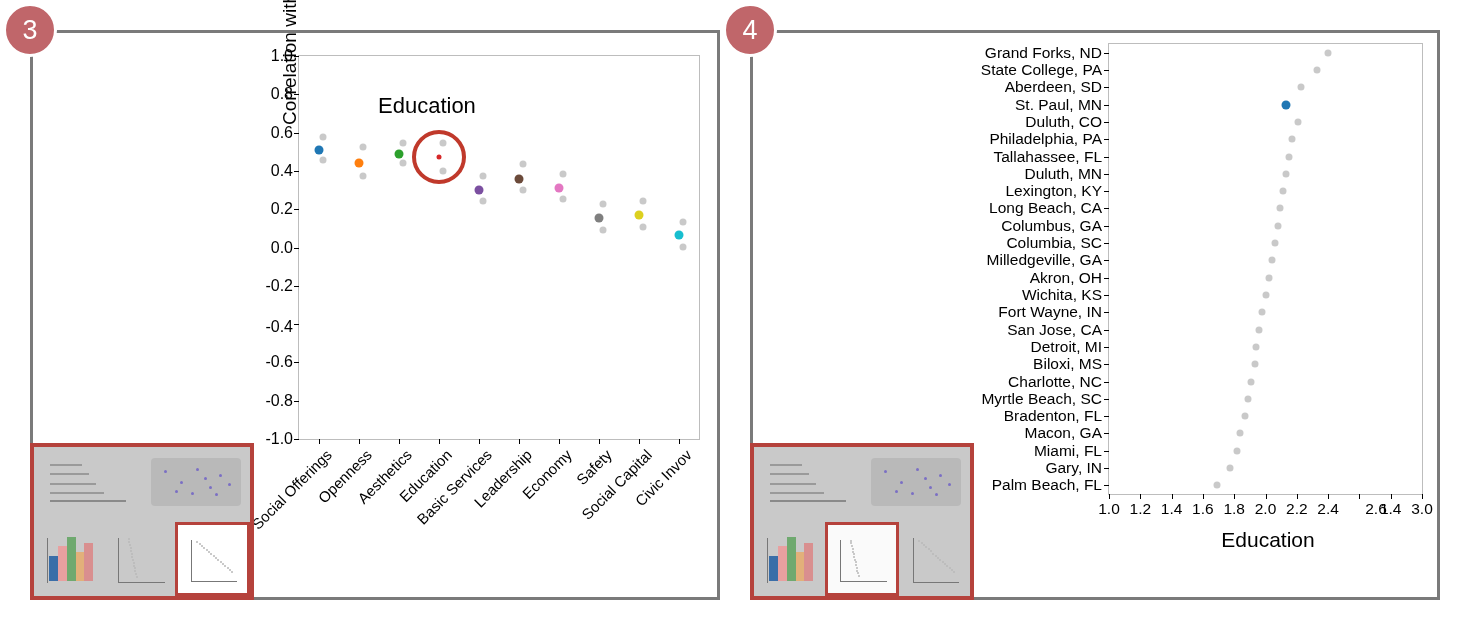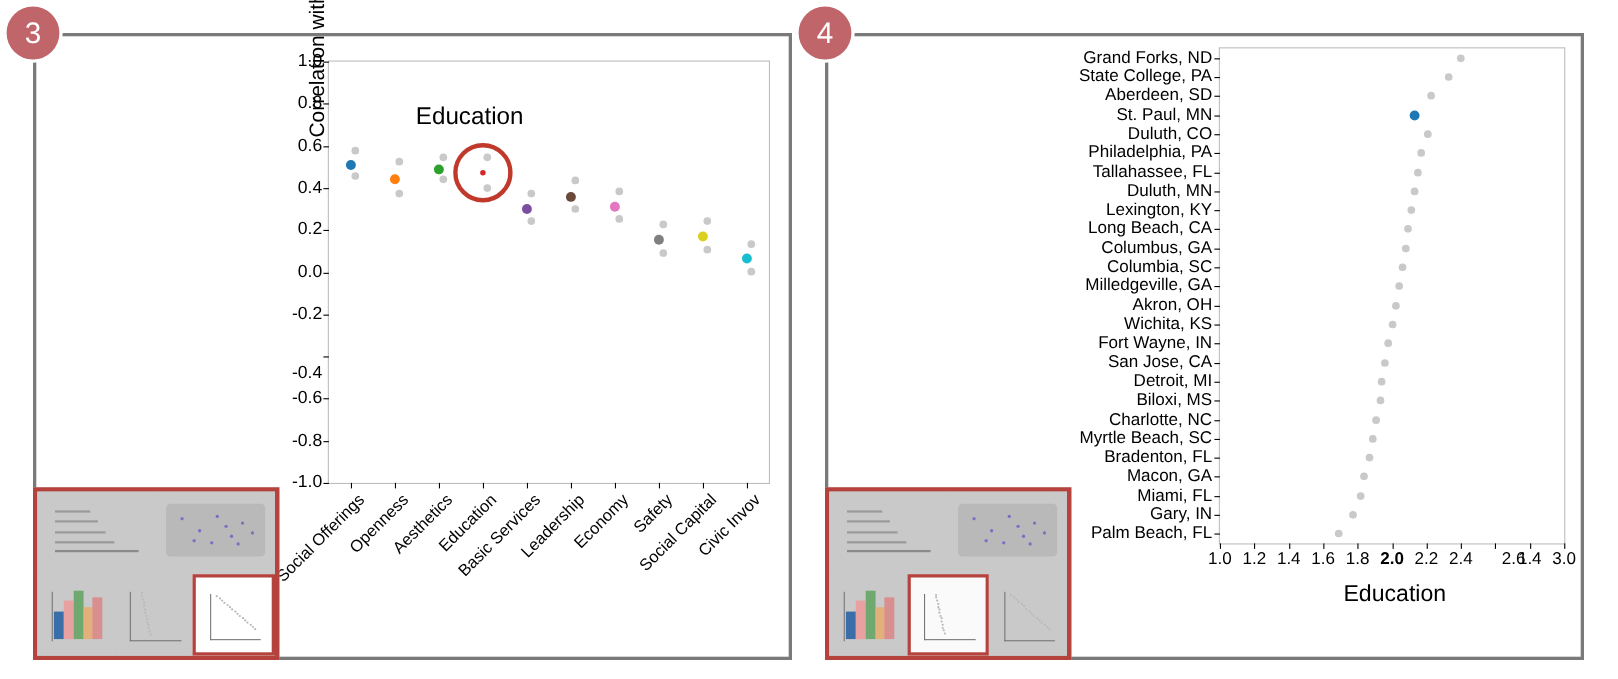--- a/index.html
+++ b/index.html
@@ -82,21 +82,21 @@
         <div class="c3-ytick" style="top: 76.6px;">0.6</div>
         <div class="c3-ytickmark" style="top: 76.6px;"></div>
         <div class="c3-ytick" style="top: 114.9px;">0.4</div>
         <div class="c3-ytickmark" style="top: 114.9px;"></div>
         <div class="c3-ytick" style="top: 153.2px;">0.2</div>
         <div class="c3-ytickmark" style="top: 153.2px;"></div>
         <div class="c3-ytick" style="top: 191.5px;">0.0</div>
         <div class="c3-ytickmark" style="top: 191.5px;"></div>
         <div class="c3-ytick" style="top: 229.8px;">-0.2</div>
         <div class="c3-ytickmark" style="top: 229.8px;"></div>
-        <div class="c3-ytick" style="top: 284px;">-0.4</div>
+        <div class="c3-ytick" style="top: 271px;">-0.4</div>
         <div class="c3-ytickmark" style="top: 268.1px;"></div>
         <div class="c3-ytick" style="top: 306.4px;">-0.6</div>
         <div class="c3-ytickmark" style="top: 306.4px;"></div>
         <div class="c3-ytick" style="top: 344.7px;">-0.8</div>
         <div class="c3-ytickmark" style="top: 344.7px;"></div>
         <div class="c3-ytick" style="top: 383px;">-1.0</div>
         <div class="c3-ytickmark" style="top: 383px;"></div>
         <div class="c3-xtickmark" style="left: 20px;"></div>
         <div class="c3-xtick" style="left: 24px; margin-top: 7px;">Social Offerings</div>
         <div class="c3-gdot" style="left: 24px; top: 81.3875px;"></div>
@@ -159,21 +159,21 @@
     <div class="c4-xtick" style="left: 0px;">1.0</div>
     <div class="c4-xtickmark" style="left: 31.3px;"></div>
     <div class="c4-xtick" style="left: 31.3px;">1.2</div>
     <div class="c4-xtickmark" style="left: 62.6px;"></div>
     <div class="c4-xtick" style="left: 62.6px;">1.4</div>
     <div class="c4-xtickmark" style="left: 93.9px;"></div>
     <div class="c4-xtick" style="left: 93.9px;">1.6</div>
     <div class="c4-xtickmark" style="left: 125.2px;"></div>
     <div class="c4-xtick" style="left: 125.2px;">1.8</div>
     <div class="c4-xtickmark" style="left: 156.5px;"></div>
-    <div class="c4-xtick" style="left: 156.5px; font-weight: bold;">2.0</div>
+    <div class="c4-xtick" style="left: 156.5px;">2.0</div>
     <div class="c4-xtickmark" style="left: 187.8px;"></div>
     <div class="c4-xtick" style="left: 187.8px;">2.2</div>
     <div class="c4-xtickmark" style="left: 219.1px;"></div>
     <div class="c4-xtick" style="left: 219.1px;">2.4</div>
     <div class="c4-xtickmark" style="left: 250.4px;"></div>
     <div class="c4-xtick" style="left: 267px;">2.6</div>
     <div class="c4-xtickmark" style="left: 281.7px;"></div>
     <div class="c4-xtick" style="left: 281.7px;">1.4</div>
     <div class="c4-xtickmark" style="left: 313px;"></div>
     <div class="c4-xtick" style="left: 313px;">3.0</div>

